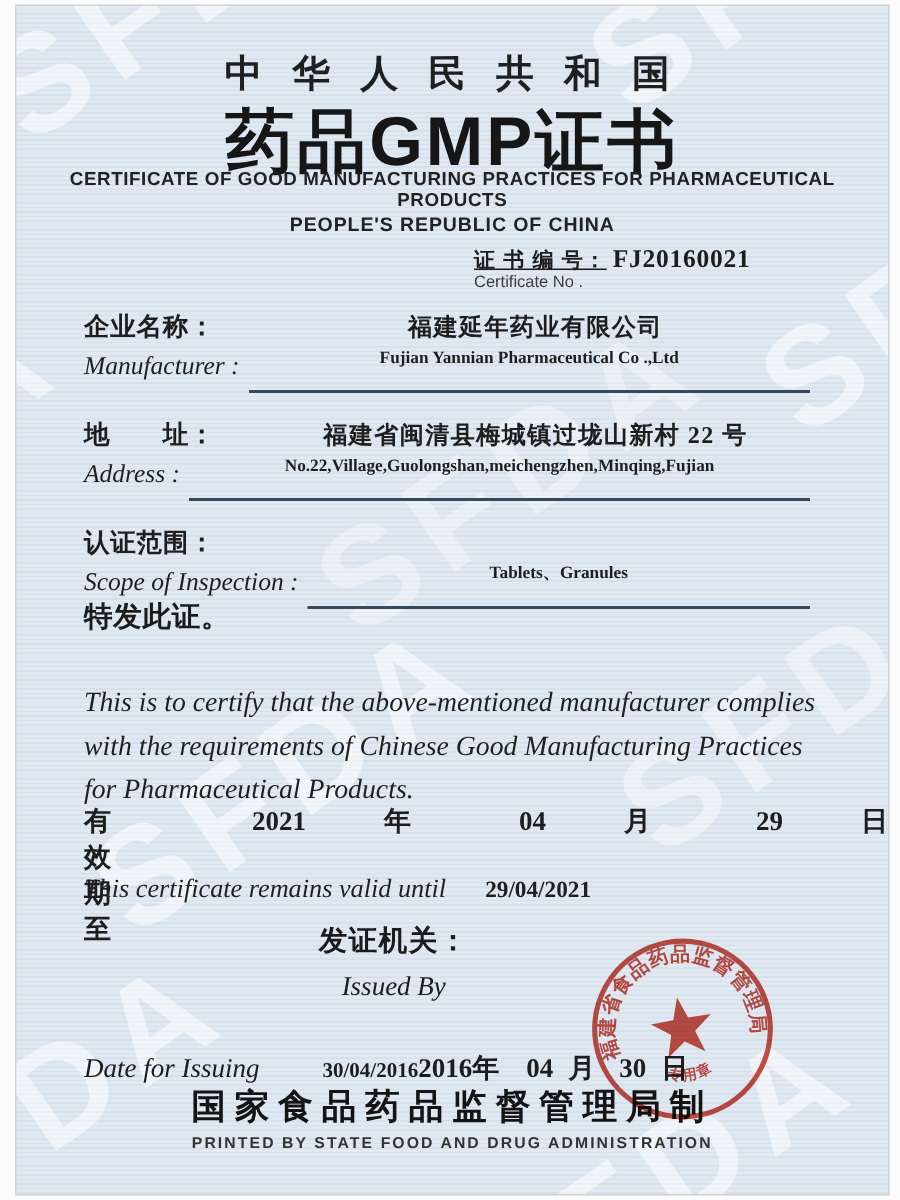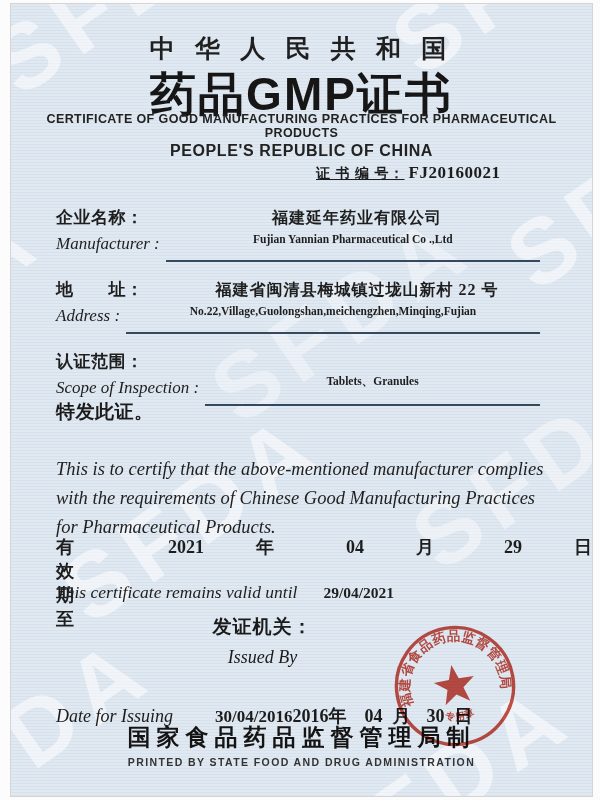--- a/index.html
+++ b/index.html
@@ -22,21 +22,21 @@
   .wm8{left:185px;top:261px;opacity:0.38;}
   .wm9{left:386px;top:408px;opacity:0.45;}
 
   .abs{position:absolute;left:0;right:0;}
   .ctr{text-align:center;}
   .country{top:28px;font-size:25px;font-weight:bold;letter-spacing:7px;color:#1f1f1f;}
   .title{top:60px;font-size:46px;font-weight:bold;letter-spacing:2px;color:#161616;
          font-family:"Liberation Sans","Liberation Serif",sans-serif;}
   .sub1{top:108px;font-size:12.5px;font-weight:bold;letter-spacing:0.4px;color:#222;
         font-family:Liberation Sans, sans-serif;}
-  .sub2{top:138px;font-size:16px;font-weight:bold;letter-spacing:0.6px;color:#222;
+  .sub2{top:138px;font-size:13px;font-weight:bold;letter-spacing:0.6px;color:#222;
         font-family:"Liberation Sans",sans-serif;}
   .certno{position:absolute;left:305px;top:159px;color:#1d1d1d;}
   .certno .l1{font-size:14px;font-weight:bold;letter-spacing:1px;text-decoration:underline;}
   .certno .val{font-size:17px;font-weight:bold;letter-spacing:0.5px;}
   .certno .l2{font-size:11px;color:#3c3c3c;font-family:"Liberation Sans",sans-serif;margin-top:-1px;}
 
   .fields{position:absolute;left:45px;right:52px;top:202px;color:#1e1e1e;}
   .row{display:flex;align-items:baseline;}
   .row-cn{height:28px;}
   .row-cn .flabel{width:118px;font-size:17px;font-weight:bold;letter-spacing:0.5px;flex:none;}
@@ -60,21 +60,21 @@
   .validity-en{position:absolute;left:45px;top:578px;display:flex;align-items:baseline;color:#1f1f1f;}
   .validity-en .vlabel{font-size:17.5px;font-style:italic;}
   .validity-en .vval{font-size:15.5px;margin-left:26px;font-weight:bold;}
 
   .issuer{top:610px;text-align:center;padding-right:78px;color:#1b1b1b;}
   .issuer .i1{font-size:19px;font-weight:bold;letter-spacing:1px;}
   .issuer .i2{font-size:18px;font-style:italic;margin-top:7px;}
 
   .issuedate{position:absolute;left:45px;top:678px;display:flex;align-items:baseline;color:#1c1c1c;}
   .issuedate .dlabel{font-size:18px;font-style:italic;}
-  .issuedate .dval{font-size:17px;font-weight:bold;margin-left:42px;margin-top:25px;}
+  .issuedate .dval{font-size:14px;font-weight:bold;margin-left:42px;margin-top:25px;}
   .issuedate .cn{font-weight:bold;font-size:18px;}
   .issuedate .cngroup{display:flex;align-items:baseline;}
 
   .footer-cn{top:718px;font-size:23px;font-weight:bold;letter-spacing:6px;color:#141414;}
   .footer-en{top:752px;font-size:10.5px;font-weight:bold;letter-spacing:1.4px;color:#333;
              font-family:"Liberation Sans",sans-serif;}
 
   .seal{position:absolute;left:378px;top:616px;width:132px;height:132px;
         transform:rotate(-10deg);opacity:0.88;mix-blend-mode:multiply;}
 </style>
@@ -97,20 +97,21 @@
     <div class="abs ctr country">中 华 人 民 共 和 国</div>
     <div class="abs ctr title">药品GMP证书</div>
     <div class="abs ctr sub1">CERTIFICATE OF GOOD MANUFACTURING PRACTICES FOR PHARMACEUTICAL PRODUCTS</div>
     <div class="abs ctr sub2">PEOPLE'S REPUBLIC OF CHINA</div>
 
     <div class="certno">
       <div>
         <span class="l1">证 书 编 号：</span>
         <span class="val">FJ20160021</span>
       </div>
+      <div class="l2">Certificate No .</div>
     </div>
 
     <div class="fields">
       <div class="row row-cn">
         <span class="flabel">企业名称：</span>
         <span class="fval">福建延年药业有限公司</span>
       </div>
       <div class="row row-en">
         <span class="elabel">Manufacturer :</span>
         <span class="uline">Fujian Yannian Pharmaceutical Co .,Ltd</span>

